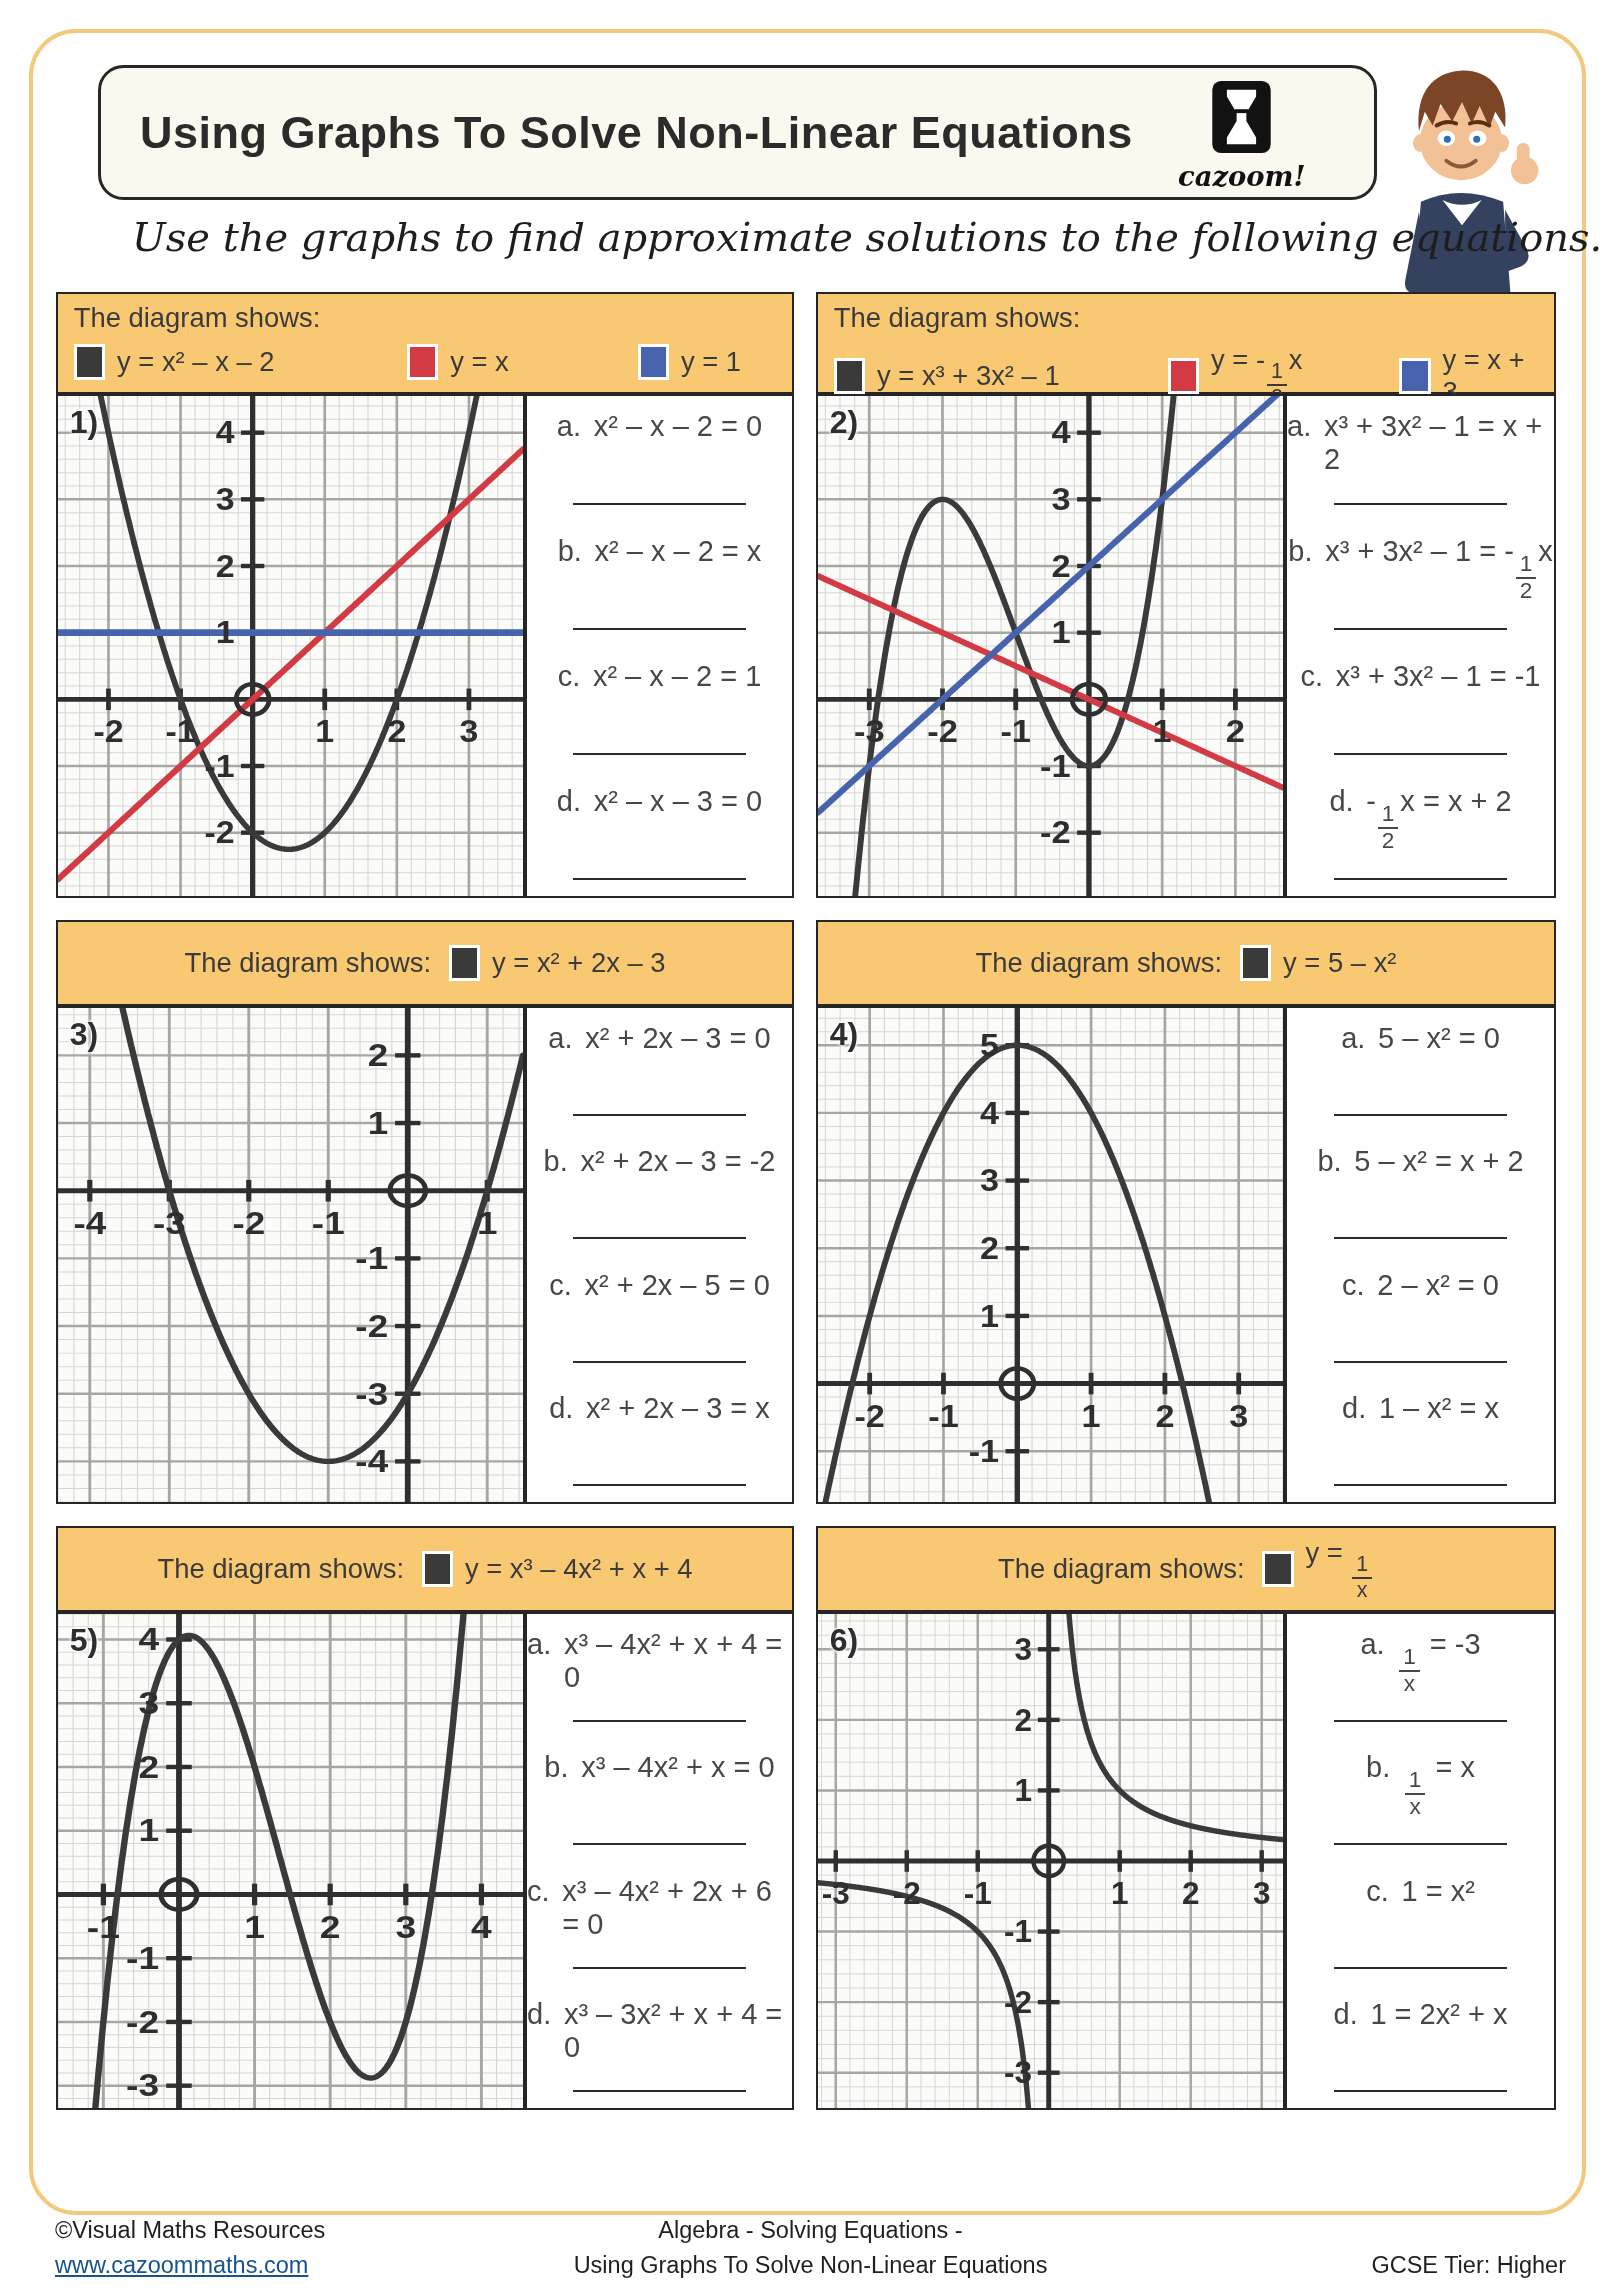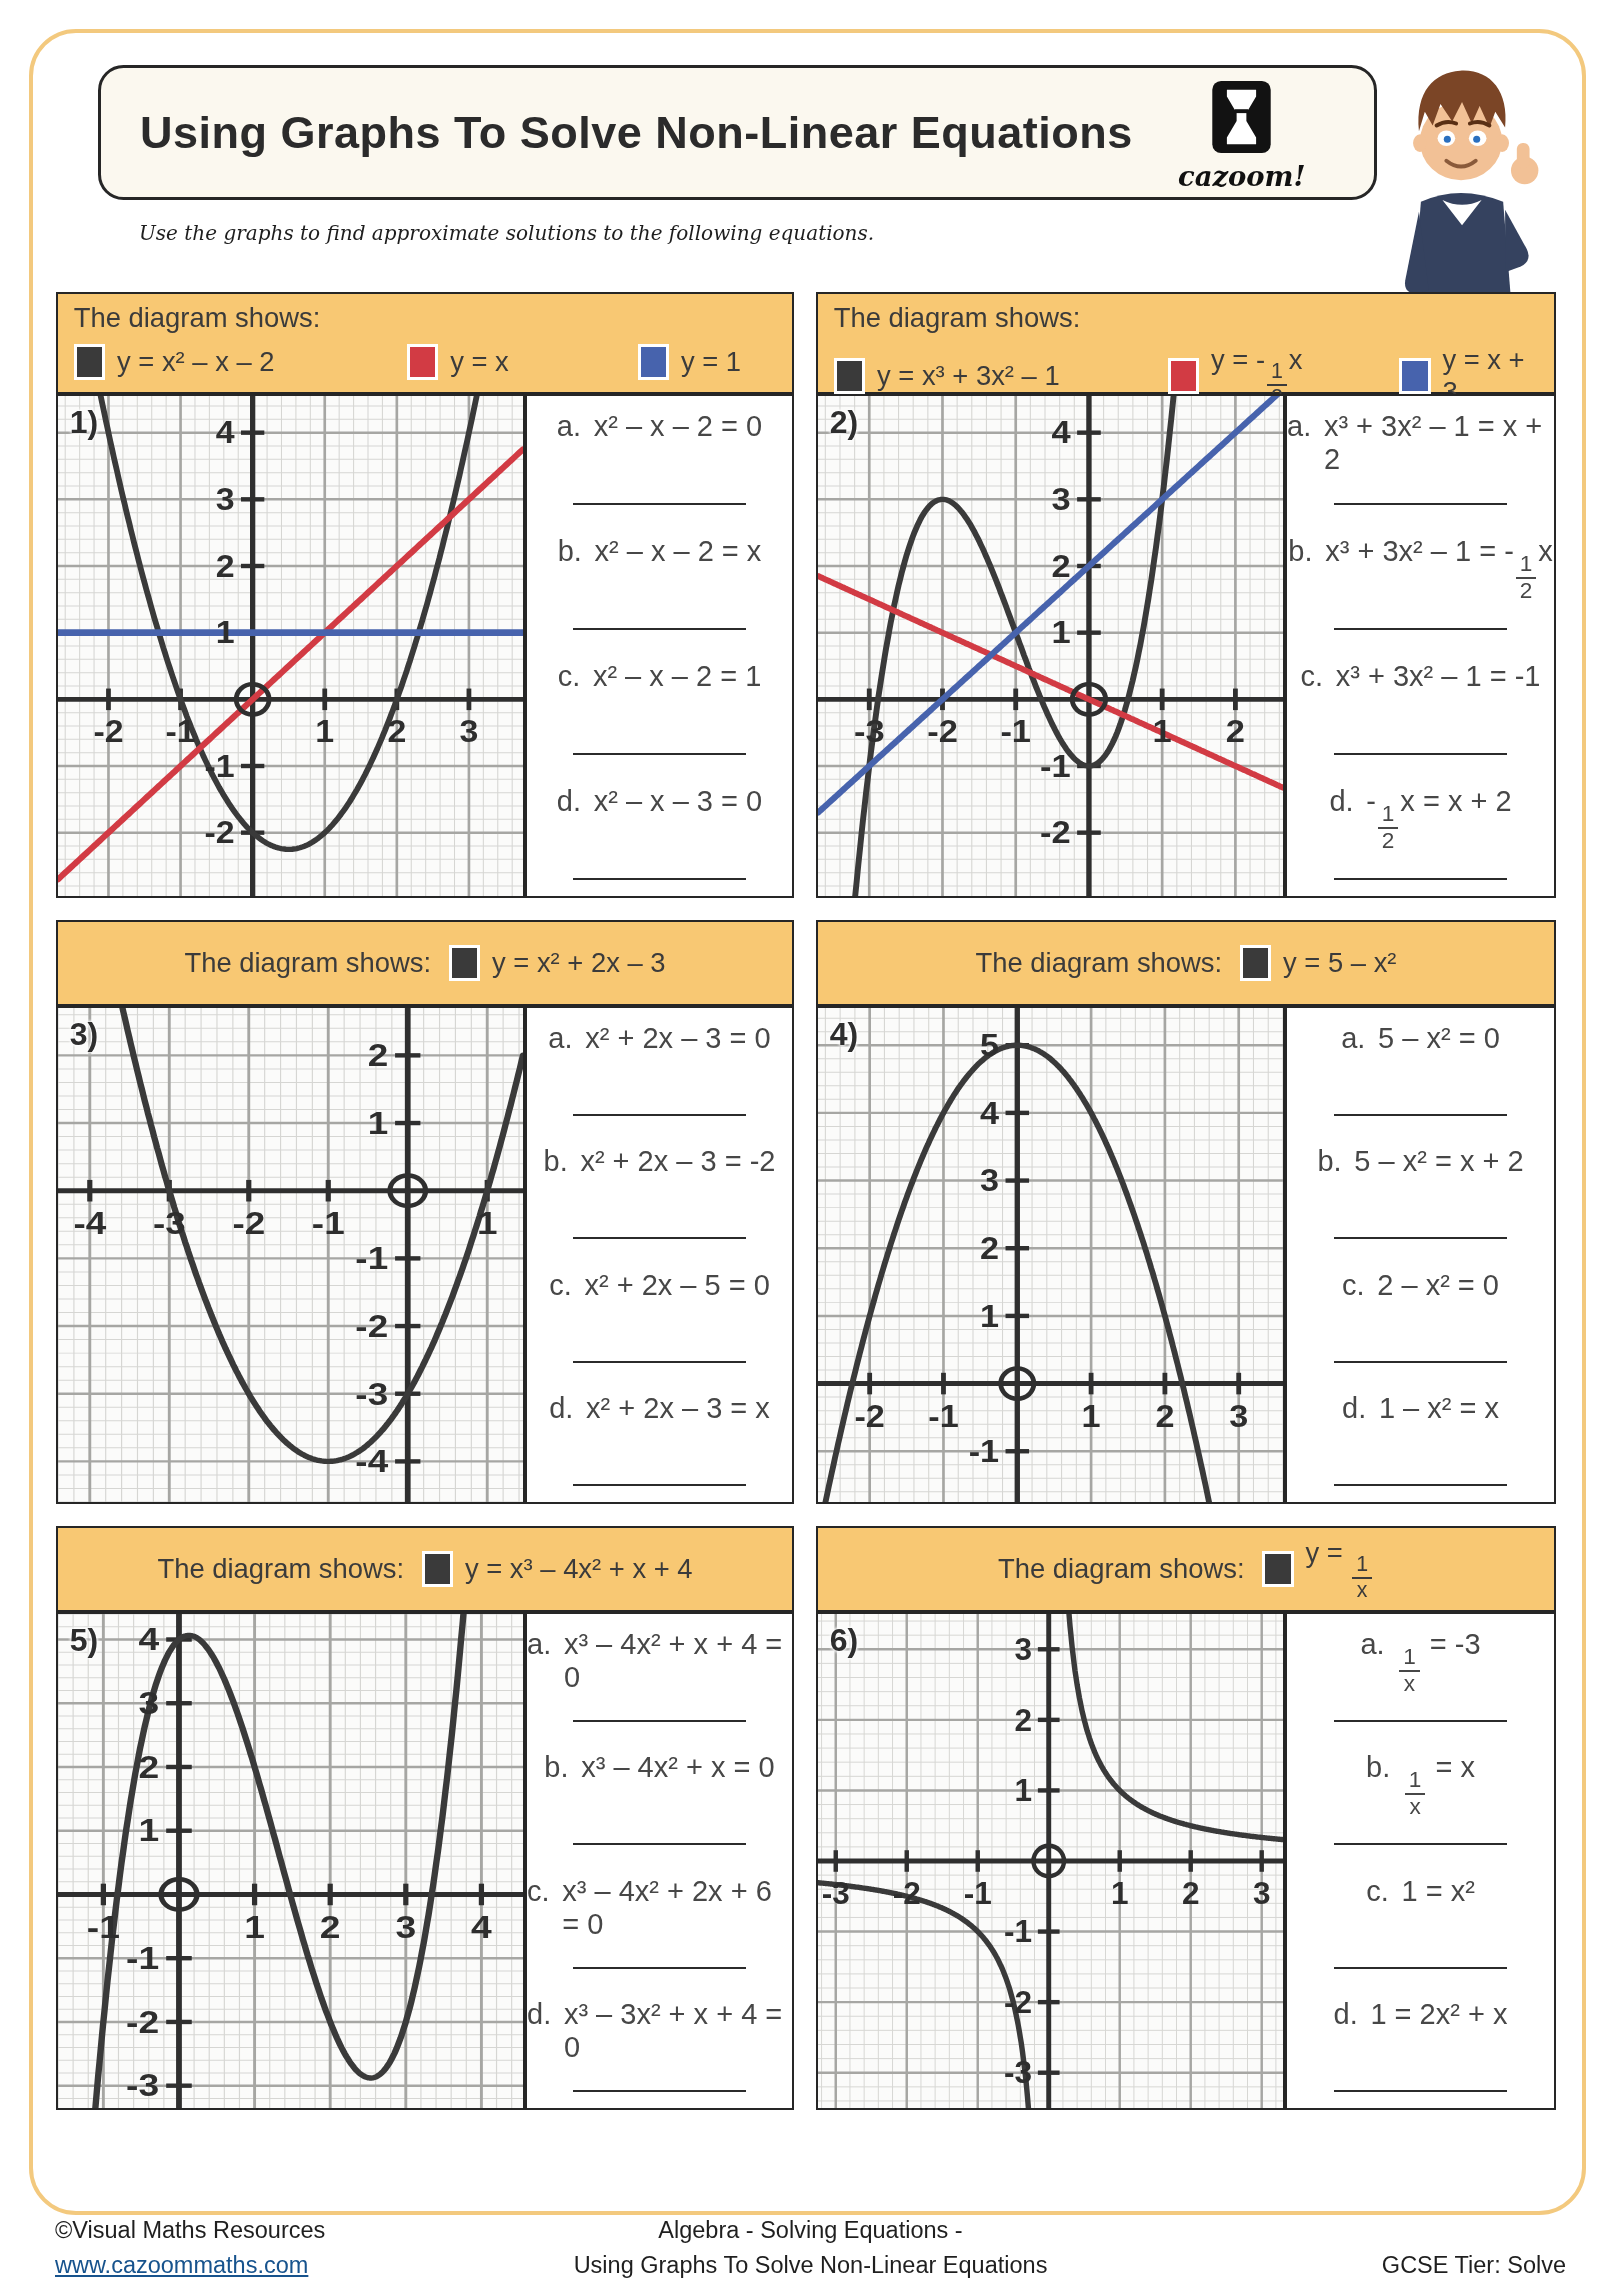--- a/index.html
+++ b/index.html
@@ -7,22 +7,22 @@
          font-family:"Liberation Sans",sans-serif;overflow:hidden;}
   .frame{position:absolute;left:29px;top:29px;width:1549px;height:2178px;
          border:4.9px solid #F3C97E;border-radius:47px;}
   .title-box{position:absolute;left:98px;top:65px;width:1279px;height:135px;
          background:#FBF8EF;border:3.9px solid #262626;border-radius:25.5px;
          display:flex;align-items:center;box-sizing:border-box;padding:0 39px;}
   .title-box h1{margin:0;font-size:45px;font-weight:bold;color:#2b2b2b;letter-spacing:0.5px;}
   .logo{position:absolute;right:69px;top:11.8px;width:127px;text-align:center;}
   .logo-text{font-family:"DejaVu Serif",serif;font-style:italic;font-weight:bold;
          font-size:27.4px;color:#111;margin-top:2px;}
-  .instruction{position:absolute;left:132px;top:214px;margin:7px;
-         font-family:"DejaVu Serif",serif;font-style:italic;font-size:20px;color:#1e1e1e;}
+  .instruction{position:absolute;left:132px;top:214px;margin:0;
+         font-family:"DejaVu Serif",serif;font-style:italic;font-size:40px;color:#1e1e1e;}
   .mascot{position:absolute;left:1370px;top:45px;}
   .panels{position:absolute;left:56px;top:292px;display:grid;
          grid-template-columns:738px 740px;column-gap:24.5px;row-gap:41px;gap:22px;}
   .panel-header{background:#F8C873;border:2.9px solid #262626;box-sizing:border-box;
          height:102px;padding:7.8px 15.7px;font-size:27.4px;color:#3b3b3b;}
   .legend-title{font-size:27.4px;}
   .legend-items{display:flex;margin-top:9.8px;align-items:center;}
   .legend-item{display:flex;align-items:center;gap:11.8px;}
   .legend-items.multi .legend-item:nth-child(1){width:44%;}
   .legend-items.multi .legend-item:nth-child(2){width:30%;margin-left:24px;}
@@ -1091,16 +1091,16 @@
 
   <div class="footer">
     <div class="f-left">
       <div>©Visual Maths Resources</div>
       <div class="f-link">www.cazoommaths.com</div>
     </div>
     <div class="f-center">
       <div>Algebra - Solving Equations -</div>
       <div>Using Graphs To Solve Non-Linear Equations</div>
     </div>
-    <div class="f-right">GCSE Tier: Solve</div>
+    <div class="f-right">GCSE Tier: Higher</div>
   </div>
 </div>
 
 
 </body></html>

